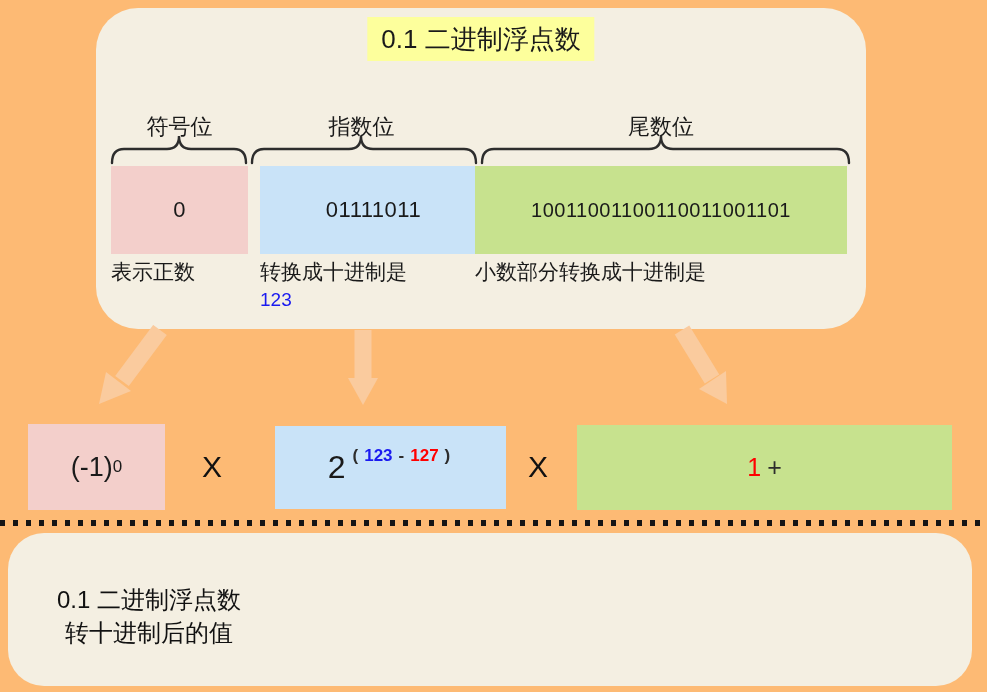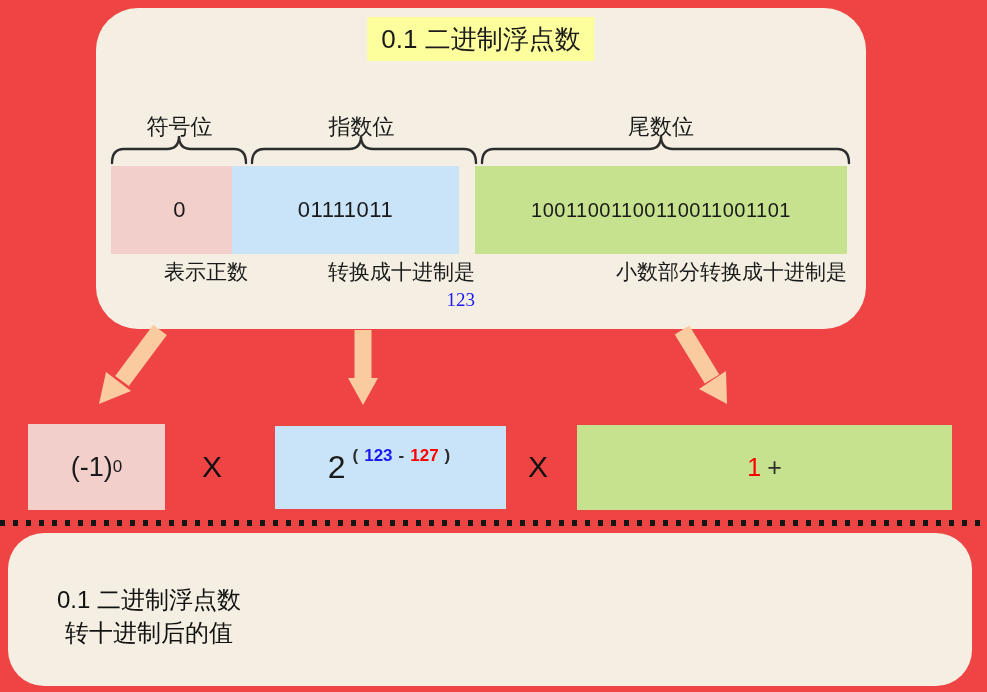--- a/index.html
+++ b/index.html
@@ -1,40 +1,40 @@
 <!DOCTYPE html>
 <html><head>
 <meta charset="utf-8">
 <style>
   html,body{margin:0;padding:0;background:#fff;}
   .stage{
-    position:relative;width:987px;height:692px;background:#ef4444;
+    position:relative;width:987px;height:692px;background:#fdba74;
     font-family:"Liberation Sans","DejaVu Sans",sans-serif;color:#1a1a1a;overflow:hidden;
   }
   .panel{position:absolute;background:#f4efe2;}
   .top-panel{left:96px;top:8px;width:770px;height:321px;border-radius:42px;}
   .title-highlight{
     position:absolute;left:50%;top:9px;transform:translateX(-50%);
     background:#fdff9c;font-size:26px;line-height:34px;padding:5px 14px;white-space:nowrap;
   }
   .field-label{position:absolute;top:78px;font-size:22px;text-align:center;white-space:nowrap;margin-top:26px;}
   .label-sign{left:15px;width:137px;}
   .label-exp{left:152px;width:227px;}
   .label-man{left:379px;width:372px;}
   .braces{position:absolute;left:0;top:122px;width:770px;height:36px;}
   .bit-box{
     position:absolute;top:158px;height:88px;display:flex;align-items:center;justify-content:center;
     font-size:22px;letter-spacing:0.5px;
   }
   .box-sign{left:15px;width:137px;background:#f3cfcb;}
-  .box-exp{left:136px;width:227px;background:#c9e3f8;}
+  .box-exp{left:164px;width:227px;background:#c9e3f8;}
   .box-man{left:379px;width:372px;background:#c7e28e;font-size:20px;}
-  .note{position:absolute;top:250px;text-align:right;font-family:Liberation Serif, serif;}
+  .note{position:absolute;top:250px;text-align:left;}
   .note-sign{left:15px;width:137px;}
-  .note-exp{left:152px;width:227px;}
+  .note-exp{left:164px;width:227px;}
   .note-man{left:379px;width:372px;}
   .note-label{font-size:21px;line-height:28px;}
   .note-value{font-size:19px;line-height:24px;margin-top:2px;color:#1a1af0;}
   .arrows{position:absolute;left:0;top:325px;width:987px;height:90px;}
   .f-box{
     position:absolute;display:flex;align-items:center;justify-content:center;white-space:nowrap;
   }
   .f-sign{left:28px;top:424px;width:137px;height:86px;background:#f3cfcb;font-size:27px;}
   .f-sign sup{font-size:17px;vertical-align:super;line-height:0;}
   .f-times{

